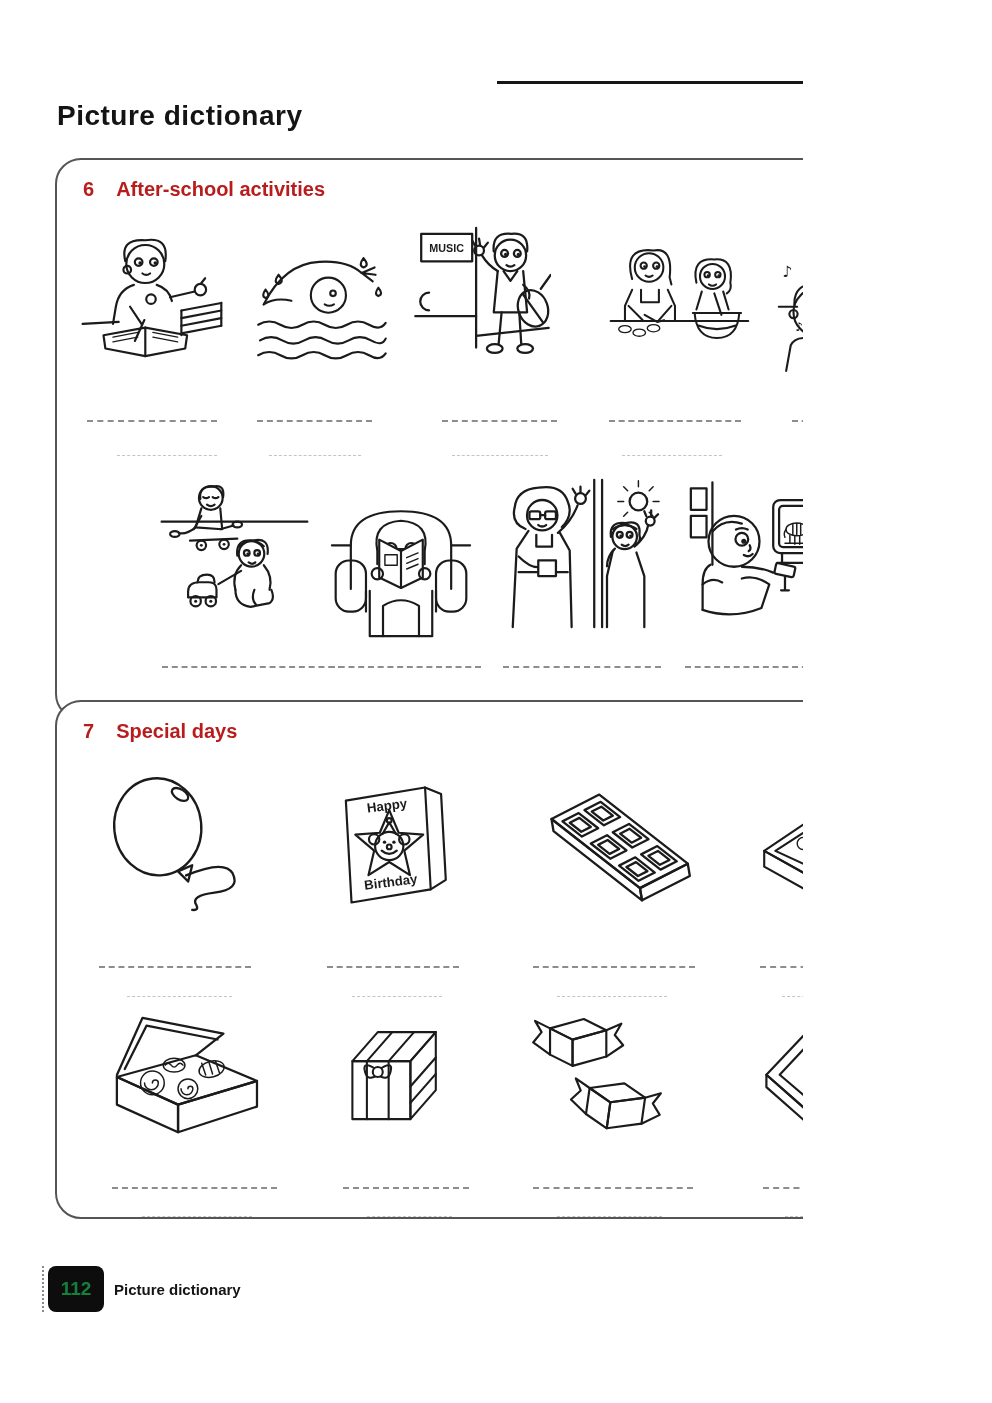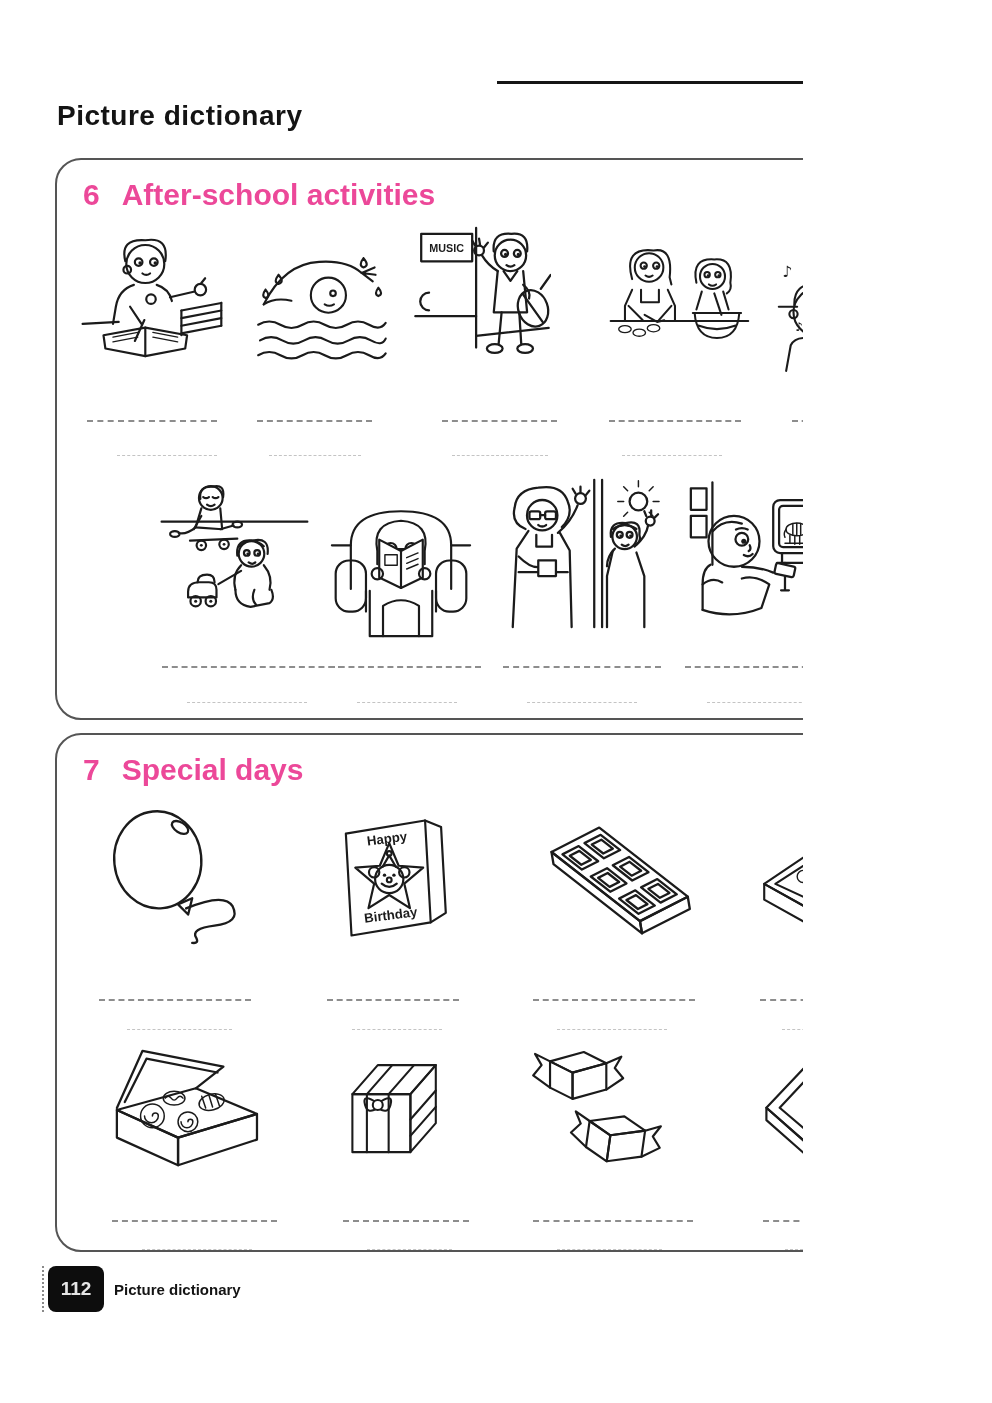--- a/index.html
+++ b/index.html
@@ -10,22 +10,22 @@
   .top-rule{position:absolute;left:497px;top:81px;width:495px;height:3px;background:#161616;}
   .page-title{
     position:absolute;left:57px;top:100px;margin:0;
     font-size:28px;font-weight:bold;letter-spacing:0.5px;color:#141414;
   }
   .panel{
     position:absolute;left:55px;width:888px;background:#fff;
     border:2px solid #555;border-radius:26px;box-sizing:border-box;
   }
   .panel-6{top:158px;height:562px;}
-  .panel-7{top:733px;height:519px;}
-  .panel-header{position:absolute;left:26px;top:18px;font-weight:bold;font-size:30px;color:#ec4899;}
+  .panel-7{top:700px;height:519px;}
+  .panel-header{position:absolute;left:26px;top:18px;font-weight:bold;font-size:20px;color:#b91c1c;}
   .sec-num{margin-right:22px;}
   .illu{position:absolute;}
   .illu svg{width:100%;height:100%;display:block;}
   .art path,.art circle,.art rect,.art ellipse,.art line,.art polyline,.art polygon{
     fill:none;stroke:#1b1b1b;stroke-width:2.3;stroke-linecap:round;stroke-linejoin:round;
   }
   .art .thin path,.art .thin circle,.art .thin rect,.art .thin ellipse,.art .thin line{stroke-width:1.5;}
   .art .fill{fill:#1b1b1b;stroke:none;}
   .art .wfill{fill:#ffffff;}
   .art text{stroke:none;fill:#1b1b1b;}
@@ -34,21 +34,21 @@
   .note{font-family:"DejaVu Sans",sans-serif;}
   .wline{position:absolute;height:0;border-top:2px dashed #8d8d8d;}
   .wline.faint{border-top:1px dashed #c4c4c4;}
   .page-notch{
     position:absolute;left:976px;top:1032px;width:16px;height:62px;
     border:2px solid #9a9a9a;border-right:none;border-radius:33px 0 0 33px;
   }
   .spine-dots{position:absolute;left:42px;top:1266px;height:46px;width:0;border-left:2px dotted #8a8a8a;}
   .page-num-badge{
     position:absolute;left:48px;top:1266px;width:56px;height:46px;background:#0d0d0d;border-radius:8px;
-    color:#e5e5e5;font-weight:bold;font-size:19px;display:flex;align-items:center;justify-content:center;
+    color:#15803d;font-weight:bold;font-size:19px;display:flex;align-items:center;justify-content:center;
   }
   .footer-label{position:absolute;left:114px;top:1281px;font-weight:bold;font-size:15px;color:#141414;}
 </style>
 </head>
 <body>
 
 <div class="page">
 
   <div class="top-rule"></div>
   <h1 class="page-title">Picture dictionary</h1>

